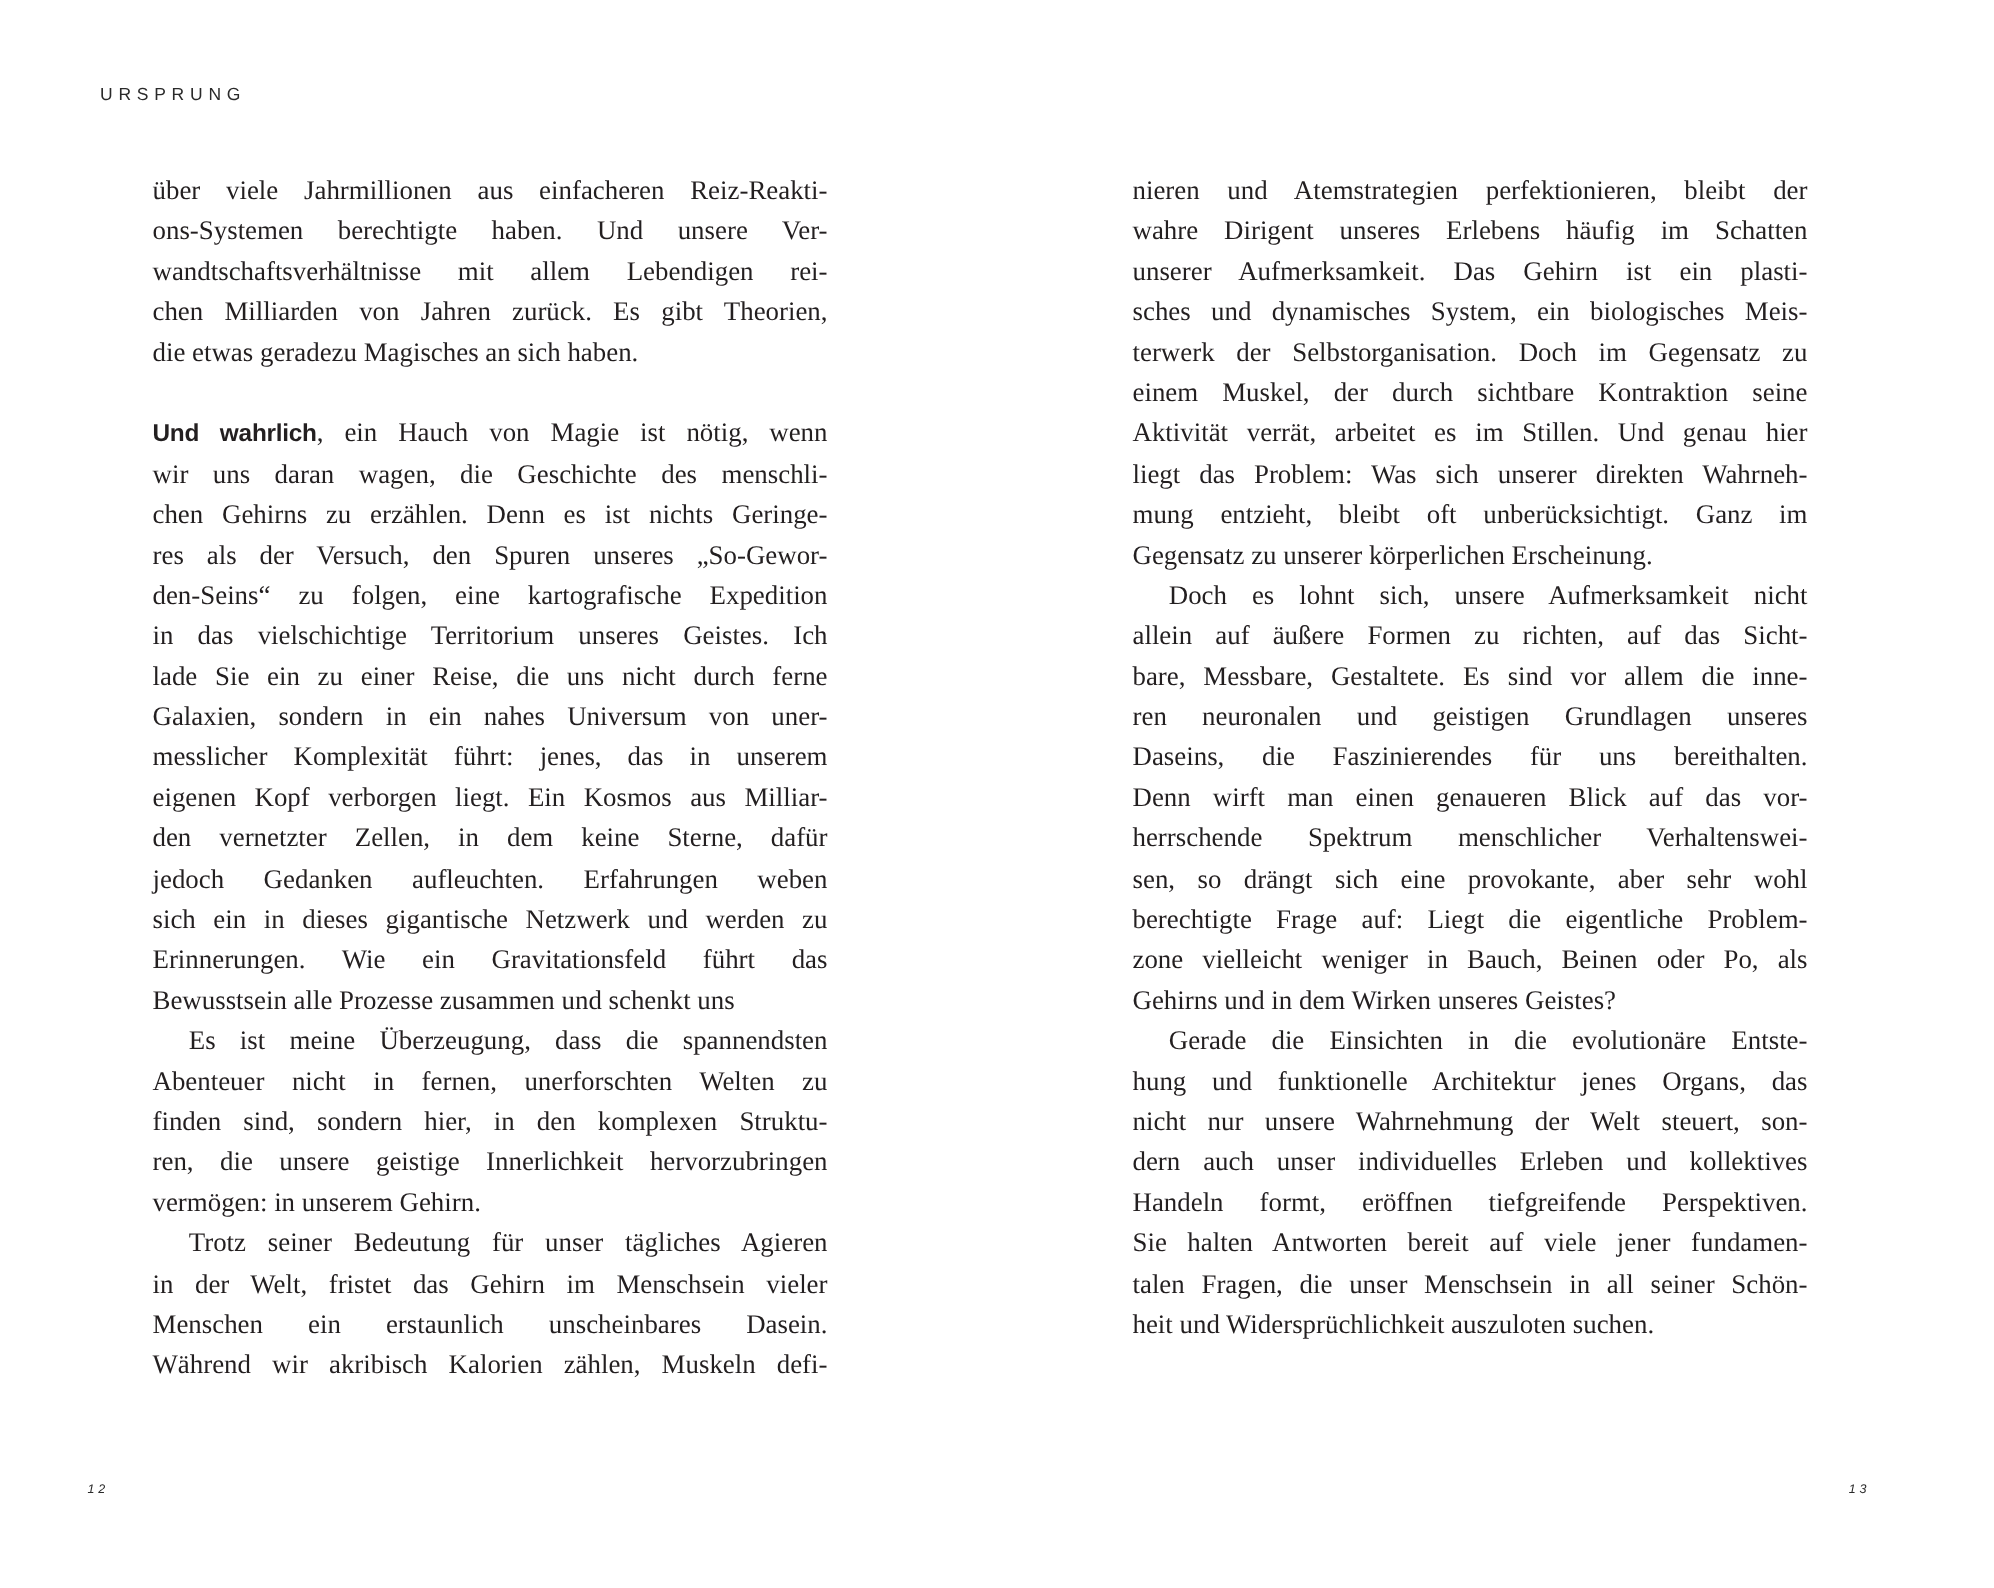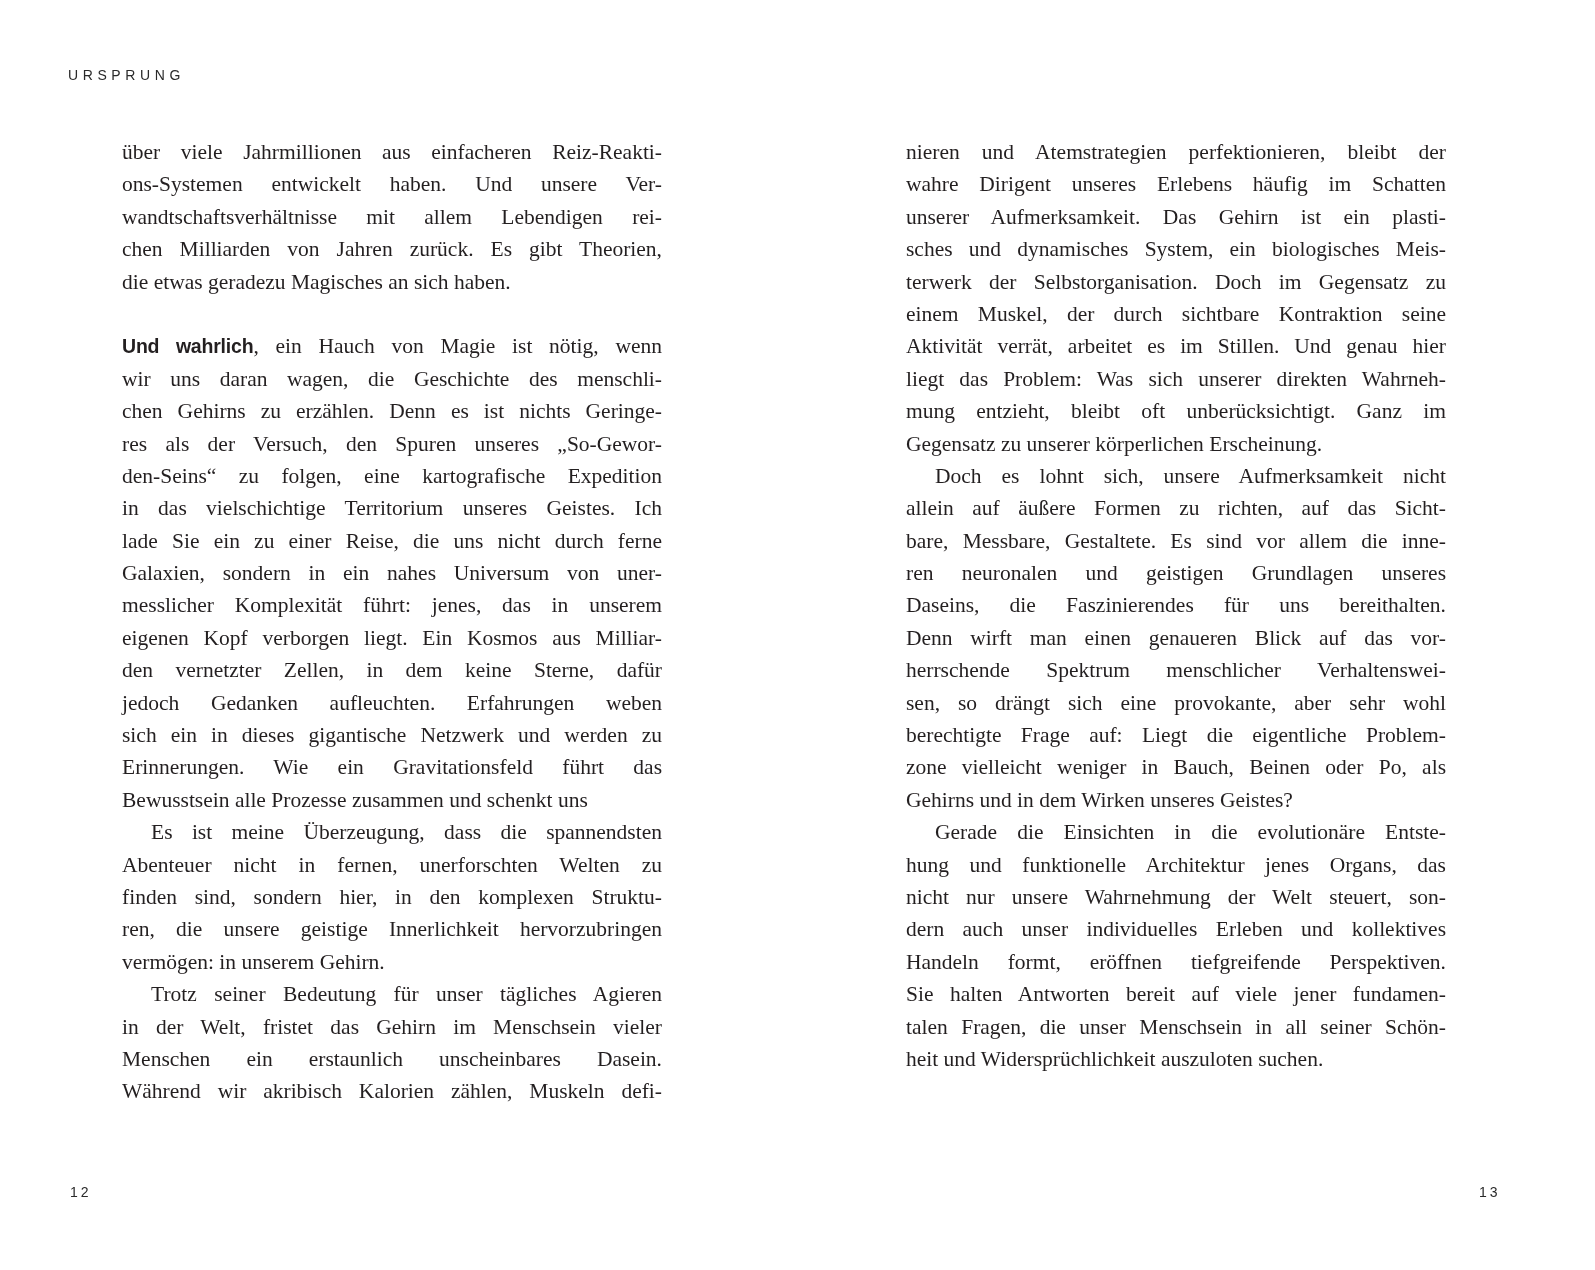--- a/index.html
+++ b/index.html
@@ -13,36 +13,37 @@
       position: relative;
       overflow: hidden;
       color: #231f20;
     }
     .spread {
       position: absolute;
       inset: 0;
     }
     .running-head {
       position: absolute;
-      left: 68px;
+      left: 80px;
       top: 66px;
       font-family: "Liberation Sans", sans-serif;
       font-size: 14px;
       letter-spacing: 4.6px;
       color: #2a2a2a;
       line-height: 18px;
     }
     .folio {
       position: absolute;
       top: 1183px;
       font-family: "Liberation Sans", sans-serif;
-      font-size: 14px;
+      font-size: 10px;
       letter-spacing: 3px;
       color: #2a2a2a;
       line-height: 18px;
+      font-style: italic;
     }
     .folio-left { left: 70px; }
     .folio-right { left: 1479px; }
 
     .column {
       position: absolute;
       width: 540px;
       font-family: "Liberation Serif", serif;
       font-size: 21.5px;
       line-height: 32.4px;
@@ -78,21 +79,21 @@
 </head>
 <body>
 
 <div class="spread">
 
   <div class="running-head">URSPRUNG</div>
 
   <div class="column column-left">
     <div>
       <span class="line">über viele Jahrmillionen aus einfacheren Reiz-Reakti-</span>
-      <span class="line">ons-Systemen entwickelt haben. Und unsere Ver-</span>
+      <span class="line">ons-Systemen berechtigte haben. Und unsere Ver-</span>
       <span class="line">wandtschaftsverhältnisse mit allem Lebendigen rei-</span>
       <span class="line">chen Milliarden von Jahren zurück. Es gibt Theorien,</span>
       <span class="line last">die etwas geradezu Magisches an sich haben.</span>
     </div>
 
     <span class="para-gap"></span>
 
     <div>
       <span class="line"><span class="lead-in">Und wahrlich</span><span>, ein Hauch von Magie ist nötig, wenn</span></span>
       <span class="line">wir uns daran wagen, die Geschichte des menschli-</span>

